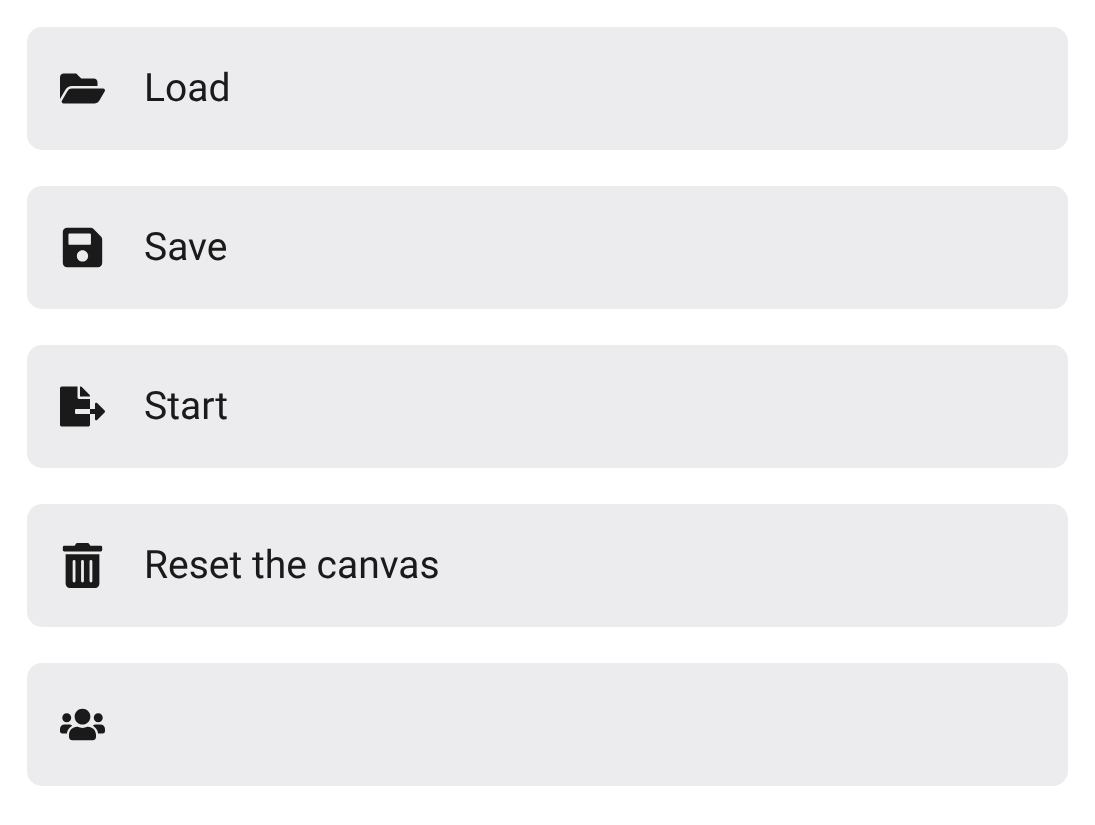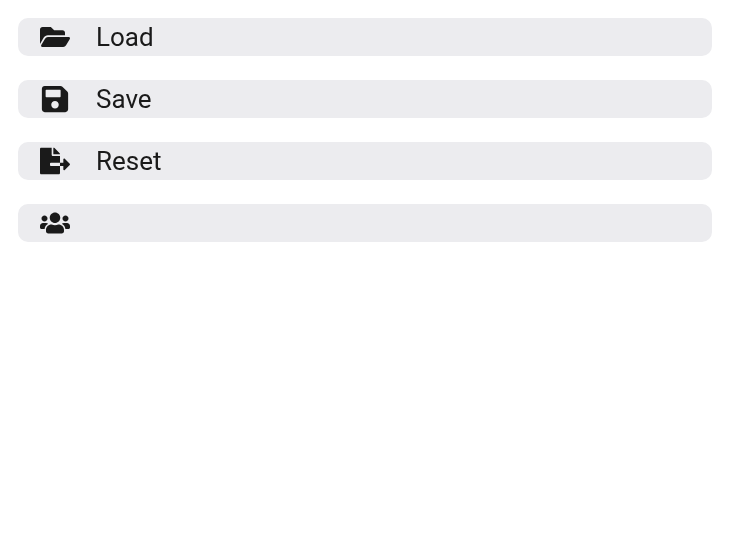--- a/index.html
+++ b/index.html
@@ -17,21 +17,21 @@
     .menu-list {
       display: flex;
       flex-direction: column;
       gap: 24px;
     }
     .menu-item {
       display: flex;
       align-items: center;
       background: #ececef;
       border-radius: 10px;
-      padding: 4px 22px;
+      padding: 26px 22px;
       cursor: pointer;
       gap: 26px;
     }
     .menu-icon {
       width: 30px;
       height: 30px;
       display: flex;
       align-items: center;
       justify-content: center;
       flex-shrink: 0;
@@ -69,23 +69,31 @@
     </span>
     <span class="menu-label">Save</span>
   </div>
 
   <div class="menu-item">
     <span class="menu-icon">
       <svg viewBox="0 0 576 512">
           <path d="M384 121.9c0-6.3-2.5-12.4-7-16.9L279.1 7c-4.5-4.5-10.6-7-17-7H256v128h128zM571 308l-95.7-96.4c-10.1-10.1-27.4-3-27.4 11.3V288h-64v64h64v65.2c0 14.3 17.3 21.4 27.4 11.3L571 332c6.6-6.6 6.6-17.4 0-24zm-379 28v-32c0-8.8 7.2-16 16-16h176V160H248c-13.2 0-24-10.8-24-24V0H24C10.7 0 0 10.7 0 24v464c0 13.3 10.7 24 24 24h336c13.3 0 24-10.7 24-24V352H208c-8.8 0-16-7.2-16-16z"></path>
         </svg>
     </span>
-    <span class="menu-label">Reset</span>
+    <span class="menu-label">Start</span>
   </div>
 
+  <div class="menu-item">
+    <span class="menu-icon">
+      <svg viewBox="0 0 448 512">
+          <path d="M32 464a48 48 0 0 0 48 48h288a48 48 0 0 0 48-48V128H32zm272-256a16 16 0 0 1 32 0v224a16 16 0 0 1-32 0zm-96 0a16 16 0 0 1 32 0v224a16 16 0 0 1-32 0zm-96 0a16 16 0 0 1 32 0v224a16 16 0 0 1-32 0zM432 32H312l-9.4-18.7A24 24 0 0 0 281.1 0H166.8a23.72 23.72 0 0 0-21.4 13.3L136 32H16A16 16 0 0 0 0 48v32a16 16 0 0 0 16 16h416a16 16 0 0 0 16-16V48a16 16 0 0 0-16-16z"></path>
+        </svg>
+    </span>
+    <span class="menu-label">Reset the canvas</span>
+  </div>
 
   <div class="menu-item">
     <span class="menu-icon">
       <svg viewBox="0 0 640 512">
           <path d="M96 224c35.3 0 64-28.7 64-64s-28.7-64-64-64-64 28.7-64 64 28.7 64 64 64zm448 0c35.3 0 64-28.7 64-64s-28.7-64-64-64-64 28.7-64 64 28.7 64 64 64zm32 32h-64c-17.6 0-33.5 7.1-45.1 18.6 40.3 22.1 68.9 62 75.1 109.4h66c17.7 0 32-14.3 32-32v-32c0-35.3-28.7-64-64-64zm-256 0c61.9 0 112-50.1 112-112S381.9 32 320 32 208 82.1 208 144s50.1 112 112 112zm76.8 32h-8.3c-20.8 10-43.9 16-68.5 16s-47.6-6-68.5-16h-8.3C179.6 288 128 339.6 128 403.2V432c0 26.5 21.5 48 48 48h288c26.5 0 48-21.5 48-48v-28.8c0-63.6-51.6-115.2-115.2-115.2zm-223.7-13.4C161.5 263.1 145.6 256 128 256H64c-35.3 0-64 28.7-64 64v32c0 17.7 14.3 32 32 32h65.9c6.3-47.4 34.9-87.3 75.2-109.4z"></path>
         </svg>
     </span>
   </div>
 
 </div>

